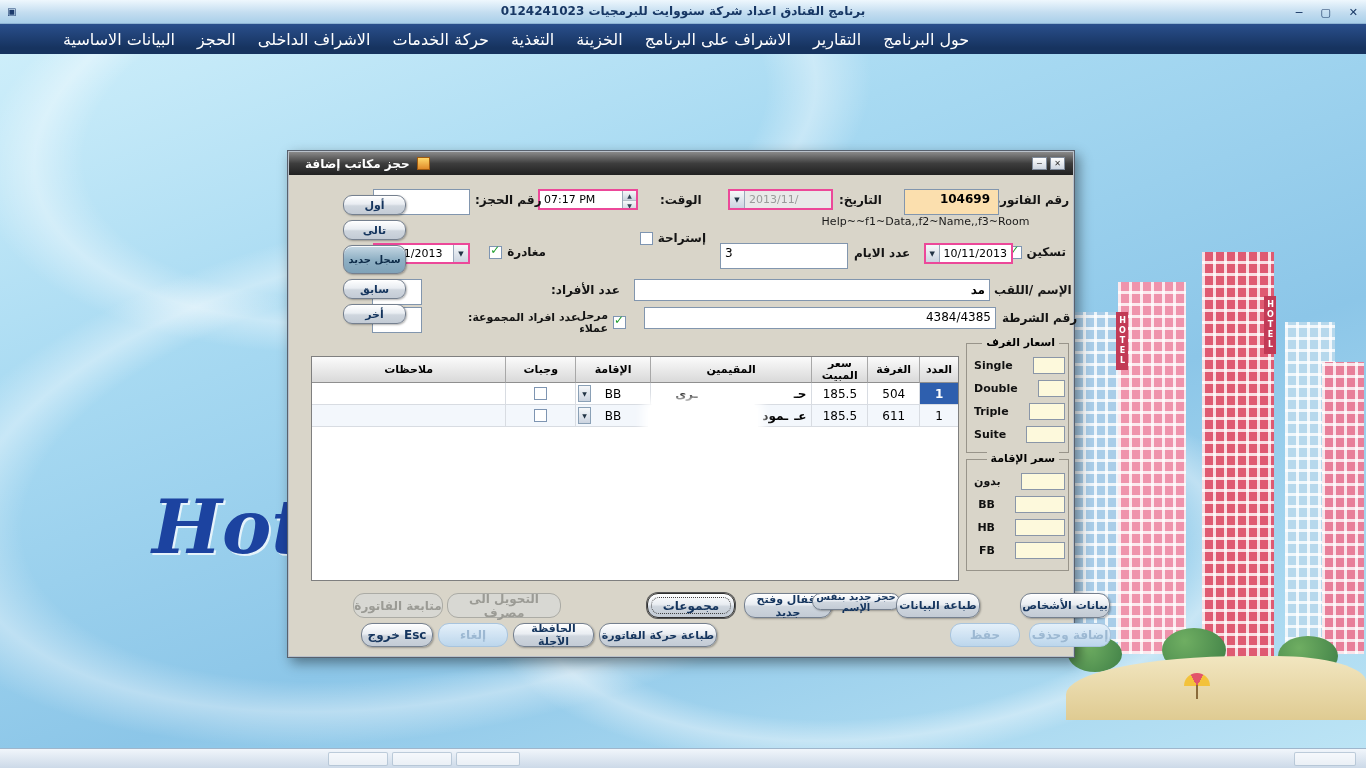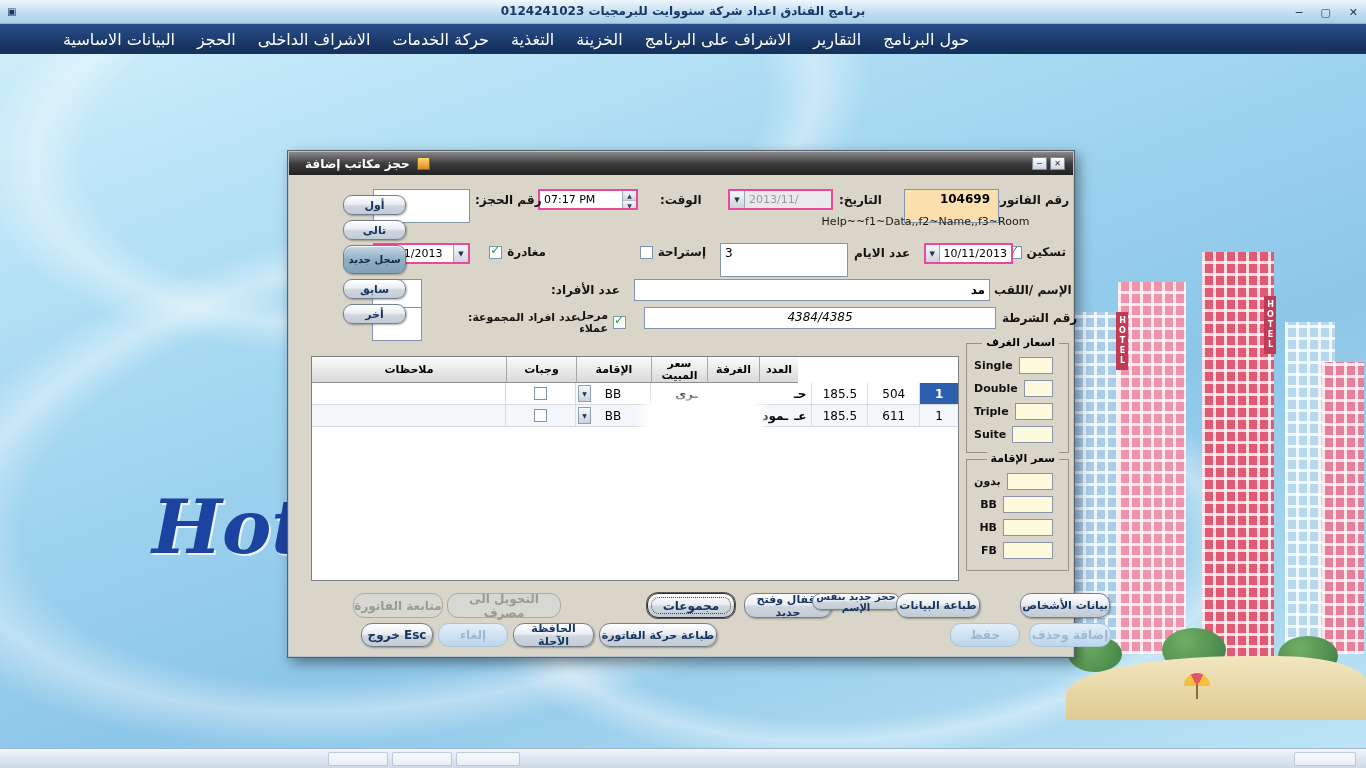--- a/index.html
+++ b/index.html
@@ -63,23 +63,23 @@
     border:1px solid #58616e; box-shadow:inset 0 0 0 1px #b9c1ca, 4px 5px 12px rgba(0,0,0,.42); z-index:20; }
   .dlg-titlebar { position:absolute; top:1px; left:1px; right:1px; height:23px;
     background:linear-gradient(180deg,#8a8a8a,#3d3d3d 50%,#202020); display:flex; align-items:center; color:#fff; }
   .dlg-title { font-size:12px; font-weight:bold; margin-left:16px; direction:rtl; }
   .dlg-icon { width:13px; height:13px; margin-left:7px; background:linear-gradient(#ffd86a,#e08a2a); border:1px solid #a05a10; }
   .dlg-ctrls { position:absolute; right:8px; top:5px; display:flex; gap:3px; }
   .dlg-ctrl { width:15px; height:13px; background:linear-gradient(#fefefe,#cdd5e0); border:1px solid #7e8a9a;
     font-size:8px; line-height:11px; text-align:center; color:#333; }
 
   .lbl { position:absolute; font-size:12px; font-weight:bold; color:#141414; white-space:nowrap; direction:rtl; }
-  .tb { position:absolute; background:#fff; border:1px solid #8296ae; height:34px; font-size:12px; padding:2px 4px; overflow:hidden; white-space:nowrap; }
+  .tb { position:absolute; background:#fff; border:1px solid #8296ae; height:26px; font-size:12px; padding:2px 4px; overflow:hidden; white-space:nowrap; }
   .tb.gold { background:#fbdfae; font-weight:bold; text-align:right; padding-right:8px; }
-  .tb.num { direction:ltr; text-align:center;font-style:italic; }
+  .tb.num { direction:ltr; text-align:right; }
   .tb.ctr { text-align:center; }
 
   .combo { position:absolute; height:21px; background:#fff; border:2px solid #ec4899; font-size:11px; display:flex; align-items:center; overflow:hidden; }
   .combo .val { flex:1; padding:0 4px; white-space:nowrap; direction:ltr; }
   .combo .arrow { width:15px; align-self:stretch; display:flex; align-items:center; justify-content:center;
     font-size:7px; color:#234; background:linear-gradient(#f6f8fa,#ccd4e0); }
   .arrow-l { border-right:1px solid #9aa8ba; }
   .arrow-r { border-left:1px solid #9aa8ba; }
   .combo.disabled { background:#e9e9e9; }
   .combo.disabled .val { color:#9a9a9a; }
@@ -103,21 +103,21 @@
   .pill.sm { font-size:11px; border-radius:9px; }
   .pill.two { font-size:10px; line-height:11px; }
   .pill.active { background:linear-gradient(180deg,#c6d8e4,#8fb0c4 50%,#7fa2b8); color:#0d2b48; }
   .pill.disabled { background:#d8d8d3; color:#9b9b95; border-color:#ababa5; box-shadow:none; }
   .pill.faded { background:linear-gradient(#e4f0fa,#bcd6ec); color:#9cb8d2; border-color:#a8c4de; box-shadow:none; }
   .pill.focused { border-color:#2f2f2f; box-shadow:inset 0 1px 0 rgba(255,255,255,.9), 0 0 0 1px #555; }
   .pill.focused::before { content:""; position:absolute; inset:3px; border:1px dotted #444; border-radius:8px; }
 
   .group { position:absolute; border:1px solid #98948a; }
   .group-title { position:absolute; top:-8px; right:9px; background:#d9d5c9; font-size:11px; font-weight:bold; padding:0 4px; direction:rtl; }
-  .prow { display:flex; align-items:center; justify-content:flex-end; gap:6px; margin:6px 15px 0 7px; }
+  .prow { display:flex; align-items:center; justify-content:flex-end; gap:20px; margin:6px 3px 0 7px; }
   .prow:first-of-type { margin-top:13px; }
   .plabel { font-size:11px; font-weight:bold; color:#111; }
   .cream { width:50px; height:17px; background:#fdf9dc; border:1px solid #8a96a8; }
 
   
   .grid { position:absolute; left:23px; top:205px; width:648px; height:225px; background:#fff; border:1px solid #7f7f7f; overflow:hidden; }
   .g-head { display:flex; height:26px; }
   .g-hc { background:linear-gradient(#fbfbfb,#d9d9d9); border-right:1px solid #a8a8a8; border-bottom:1px solid #8f8f8f;
     font-size:11px; font-weight:bold; display:flex; align-items:center; justify-content:center; text-align:center;
     line-height:12px; padding:0 2px; direction:rtl; }
@@ -225,21 +225,21 @@
       <span class="chk">
           <i class="ck">✓</i>
         </span>
     </div>
     <div class="combo" style="left:636px; top:92px; width:89px;">
       <span class="arrow arrow-l">▼</span>
       <span class="val">10/11/2013</span>
     </div>
     <span class="lbl" style="left:566px; top:95px;">عدد الايام</span>
     <div class="tb" style="left:432px; top:92px; width:128px; text-align:left;">3</div>
-    <div class="chkrow" style="left:348px; top:94px; width:70px;">
+    <div class="chkrow" style="left:348px; top:80px; width:70px;">
       <span>إستراحة</span>
       <span class="chk"></span>
     </div>
     <div class="chkrow" style="left:196px; top:94px; width:62px;">
       <span>مغادرة</span>
       <span class="chk">
           <i class="ck">✓</i>
         </span>
     </div>
     <div class="combo" style="left:85px; top:92px; width:97px;">
@@ -270,20 +270,21 @@
     <div class="pill sm" style="left:11px; top:69px; width:63px; height:20px;">تالى</div>
     <div class="pill sm two active" style="left:11px; top:94px; width:63px; height:29px;">سجل جديد</div>
     <div class="pill sm" style="left:11px; top:128px; width:63px; height:20px;">سابق</div>
     <div class="pill sm" style="left:11px; top:153px; width:63px; height:20px;">أخر</div>
 
     <div class="grid">
       <div class="g-head">
         <div class="g-hc" style="width:195px;">ملاحظات</div>
         <div class="g-hc" style="width:70px;">وجبات</div>
         <div class="g-hc" style="width:75px;">الإقامة</div>
+        <div class="g-hc" style="width:162px;">المقيمين</div>
         <div class="g-hc" style="width:56px;">سعر المبيت</div>
         <div class="g-hc" style="width:52px;">الغرفة</div>
         <div class="g-hc" style="width:38px;">العدد</div>
       </div>
 
       <div class="g-row">
         <div class="g-c" style="width:195px;"></div>
         <div class="g-c" style="width:70px;">
             <span class="chk"></span>
           </div>

